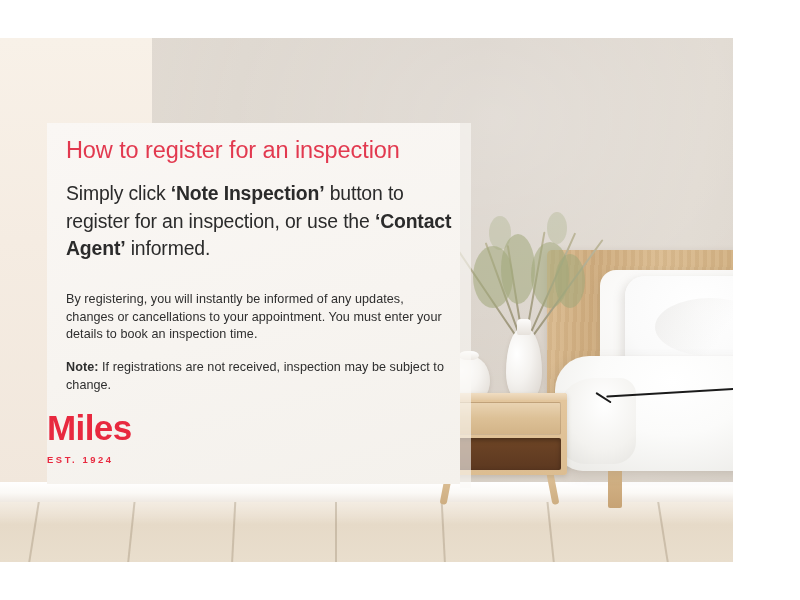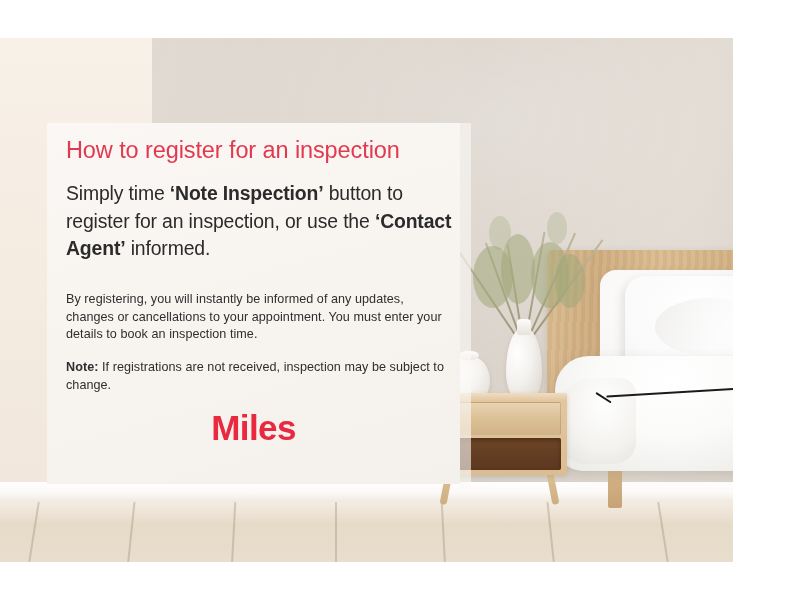--- a/index.html
+++ b/index.html
@@ -259,21 +259,21 @@
     line-height: 17.5px;
     color: #2e2e2e;
     letter-spacing: 0.05px;
   }
   .para.p1 { top: 168px; }
   .para.p2 { top: 236px; }
   .para b { font-weight: 700; }
 
   
   .logo {
-    position:absolute; left:0; top:287px; width:413px; text-align:center;
+    position:absolute; left:0; top:287px; width:413px; text-align:left;
   }
   .logo-word {
     font-size: 35px;
     font-weight: 700;
     color: #e8293f;
     letter-spacing: -0.6px;
     line-height: 1;
     font-family: "Liberation Sans", sans-serif;
   }
   .logo-est {
@@ -348,30 +348,31 @@
     </div>
 
     <div class="card-ghost"></div>
 
     <div class="card">
       <div class="card-inner">
 
         <div class="heading">How to register for an inspection</div>
 
         <div class="lede">
-          <span>Simply time </span><b>‘Note Inspection’</b><span> button to register for an inspection, or use the </span><b>‘Contact Agent’</b><span> informed.</span>
+          <span>Simply click </span><b>‘Note Inspection’</b><span> button to register for an inspection, or use the </span><b>‘Contact Agent’</b><span> informed.</span>
         </div>
 
         <div class="para p1">By registering, you will instantly be informed of any updates, changes or cancellations to your appointment. You must enter your details to book an inspection time.</div>
 
         <div class="para p2">
           <b>Note:</b><span> If registrations are not received, inspection may be subject to change.</span>
         </div>
 
         <div class="logo">
           <div class="logo-word">Miles</div>
+          <div class="logo-est">EST. 1924</div>
         </div>
 
       </div>
     </div>
 
   </div>
 </div>
 
 </body></html>

